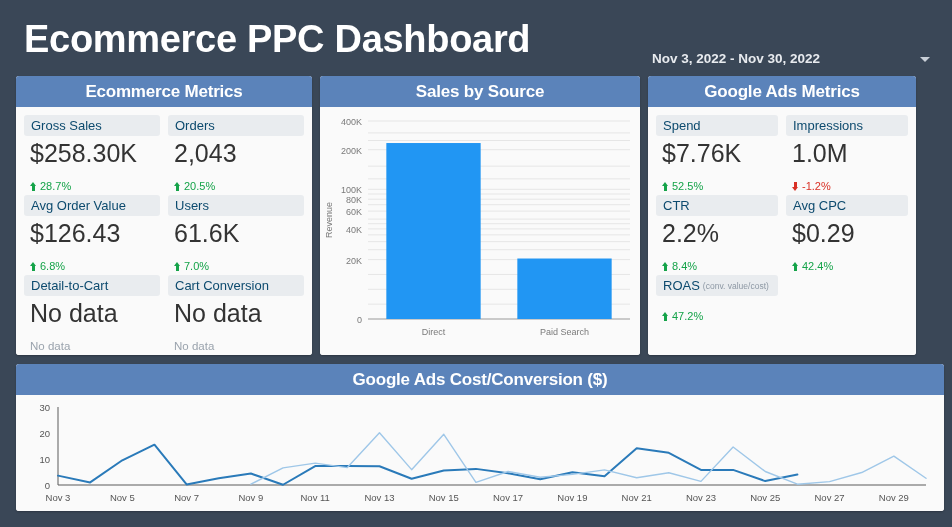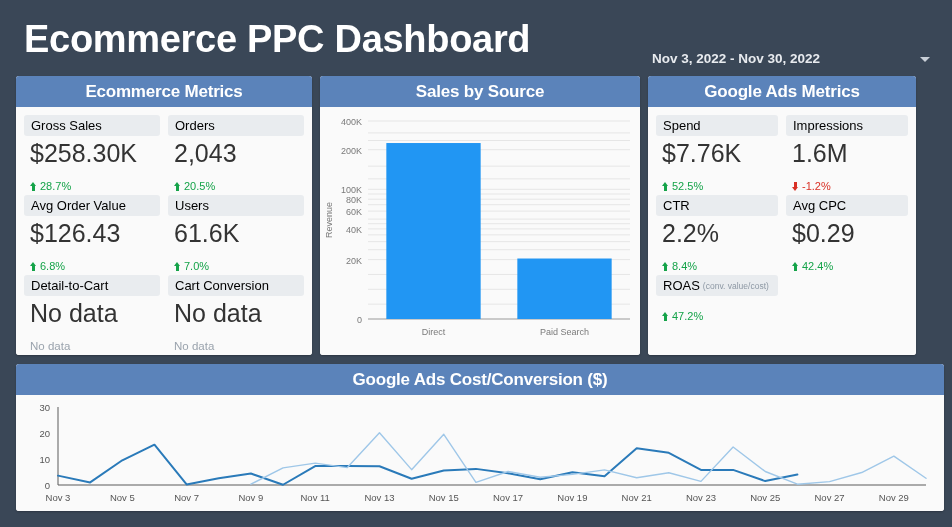--- a/index.html
+++ b/index.html
@@ -104,21 +104,21 @@
     background: #e9ecef;
     border-radius: 3px;
     height: 21px;
     display: flex;
     align-items: center;
     padding-left: 7px;
     box-sizing: border-box;
   }
   .sc-label {
     font-size: 13px;
-    color: #000000;
+    color: #0c4a6e;
     white-space: nowrap;
   }
   .sc-label-sub {
     font-size: 8.5px;
     color: #8d98a4;
     margin-left: 3px;
     white-space: nowrap;
   }
   .sc-value {
     margin-top: 4px;
@@ -320,21 +320,21 @@
           <div class="sc-delta up">
             <span class="arrow-up"></span>
             <span>52.5%</span>
           </div>
         </div>
 
         <div class="scorecard">
           <div class="sc-label-bar">
             <span class="sc-label">Impressions</span>
           </div>
-          <div class="sc-value">1.6M</div>
+          <div class="sc-value">1.0M</div>
           <div class="sc-delta down">
             <span class="arrow-down"></span>
             <span>-1.2%</span>
           </div>
         </div>
 
 
         <div class="scorecard">
           <div class="sc-label-bar">
             <span class="sc-label">CTR</span>

